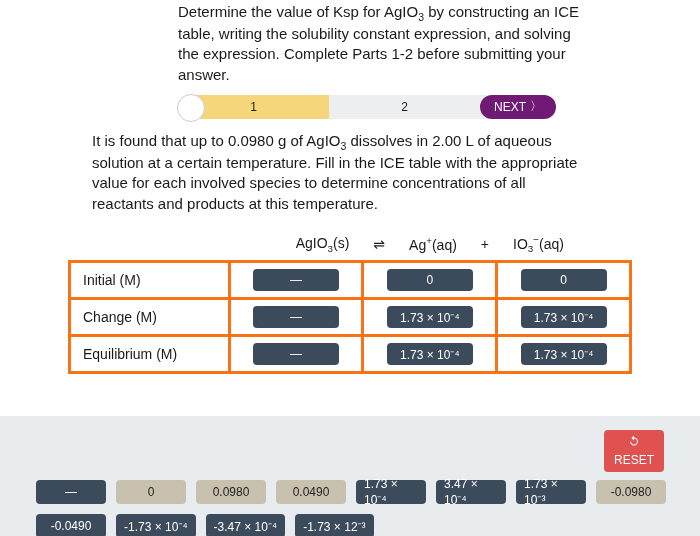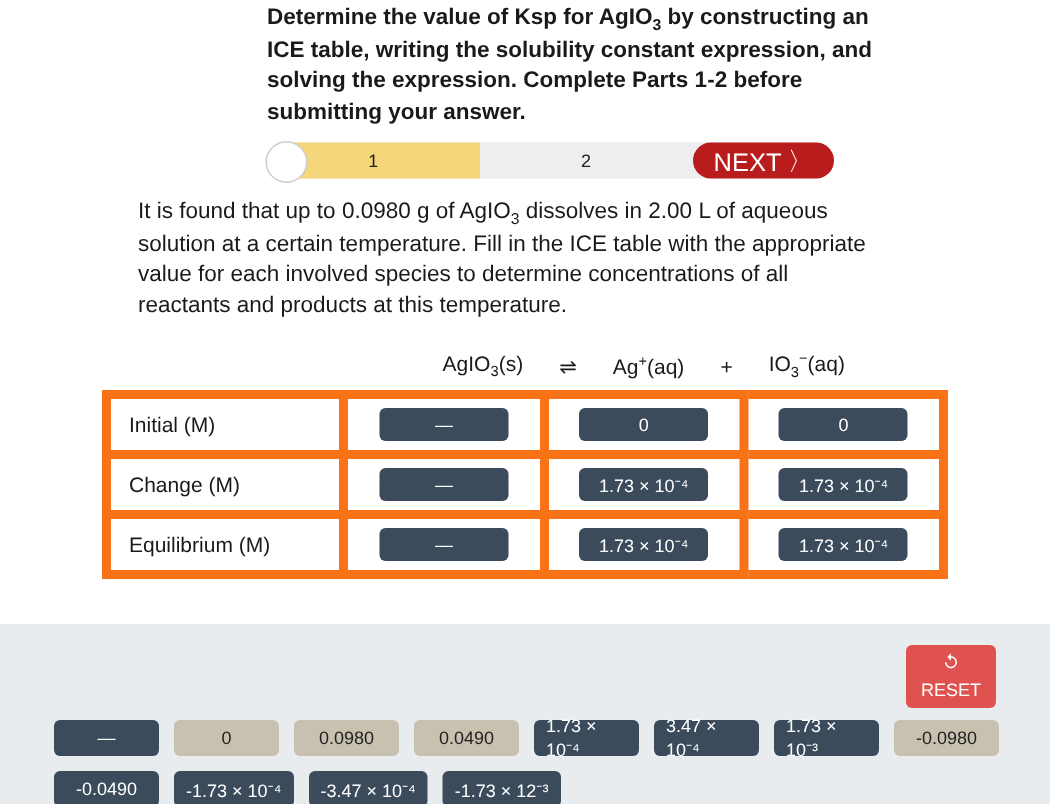--- a/index.html
+++ b/index.html
@@ -1,31 +1,31 @@
 <!DOCTYPE html>
 <html><head>
 <meta charset="utf-8">
 <style>
   * { box-sizing: border-box; margin: 0; padding: 0; }
   body { font-family: Arial, Helvetica, sans-serif; background: #fff; width: 700px; height: 536px; overflow: hidden; color: #1a1a1a; }
   .content { padding: 0 0 0 0; }
-  .prompt1 { margin: 2px 110px 10px 178px; font-size: 15px; line-height: 1.35; font-weight: bold; }
+  .prompt1 { margin: 2px 110px 10px 178px; font-size: 15px; line-height: 1.35; }
   .stepper { display: flex; align-items: center; margin: 10px auto 12px 178px; width: 378px; height: 24px; border-radius: 12px; background: #eceeef; position: relative; }
   .step-seg { display:flex; align-items:center; justify-content:center; font-size: 12px; color:#222; height:100%; }
   .step1 { flex:1; background:#f6d67a; border-radius:12px 0 0 12px; position:relative;}
   .step1::before{content:"";position:absolute;left:-1px;top:-1px;width:26px;height:26px;border-radius:50%;background:#fff;border:1px solid #ccc;}
   .step2 { flex:1; background:#eceeef; }
-  .next { height:100%; padding:0 14px; background:#b91c1c; color:#fff; display:flex; align-items:flex-end; border-radius:12px; font-size:17px; gap:4px;}
+  .next { height:100%; padding:0 14px; background:#701a75; color:#fff; display:flex; align-items:center; border-radius:12px; font-size:12px; gap:4px;}
   .prompt2 { margin: 0 110px 14px 92px; font-size: 15px; line-height: 1.35; }
   sub { font-size: 0.7em; }
   sup { font-size: 0.7em; }
 
   .ice-wrap { margin: 14px 0 0 68px; width: 564px; }
   table.ice { border-collapse: collapse; width: 100%; }
-  table.ice td, table.ice th { border: 6px solid #f97316; padding: 6px 4px; font-size: 14px; font-weight: normal; text-align:center; vertical-align: middle; background:#fff;}
+  table.ice td, table.ice th { border: 3px solid #f97316; padding: 6px 4px; font-size: 14px; font-weight: normal; text-align:center; vertical-align: middle; background:#fff;}
   table.ice td.rowhead { text-align:left; padding-left:12px; width:160px; }
   table.ice tr.headrow td { border-left:none; border-right:none; border-top:none; background:transparent;}
   table.ice tr.headrow td:first-child{border-bottom:1px solid #cfcfcf;border-left:none;}
   .chem-hdr { display:flex; align-items:center; justify-content:center; gap:24px; font-size:14px;}
   .op { font-size:14px; }
   .chip { display:inline-flex; align-items:center; justify-content:center; min-width:86px; height:22px; background:#3b4b5c; color:#fff; border-radius:4px; font-size:12px; padding:0 8px;}
   .cell-col{ width:134px;}
 
   .answer-bank { position:absolute; left:0; top:416px; width:700px; background:#e9ecee; padding:14px 36px 16px 36px; }
   .reset-row { display:flex; justify-content:flex-end; margin-bottom:8px;}

